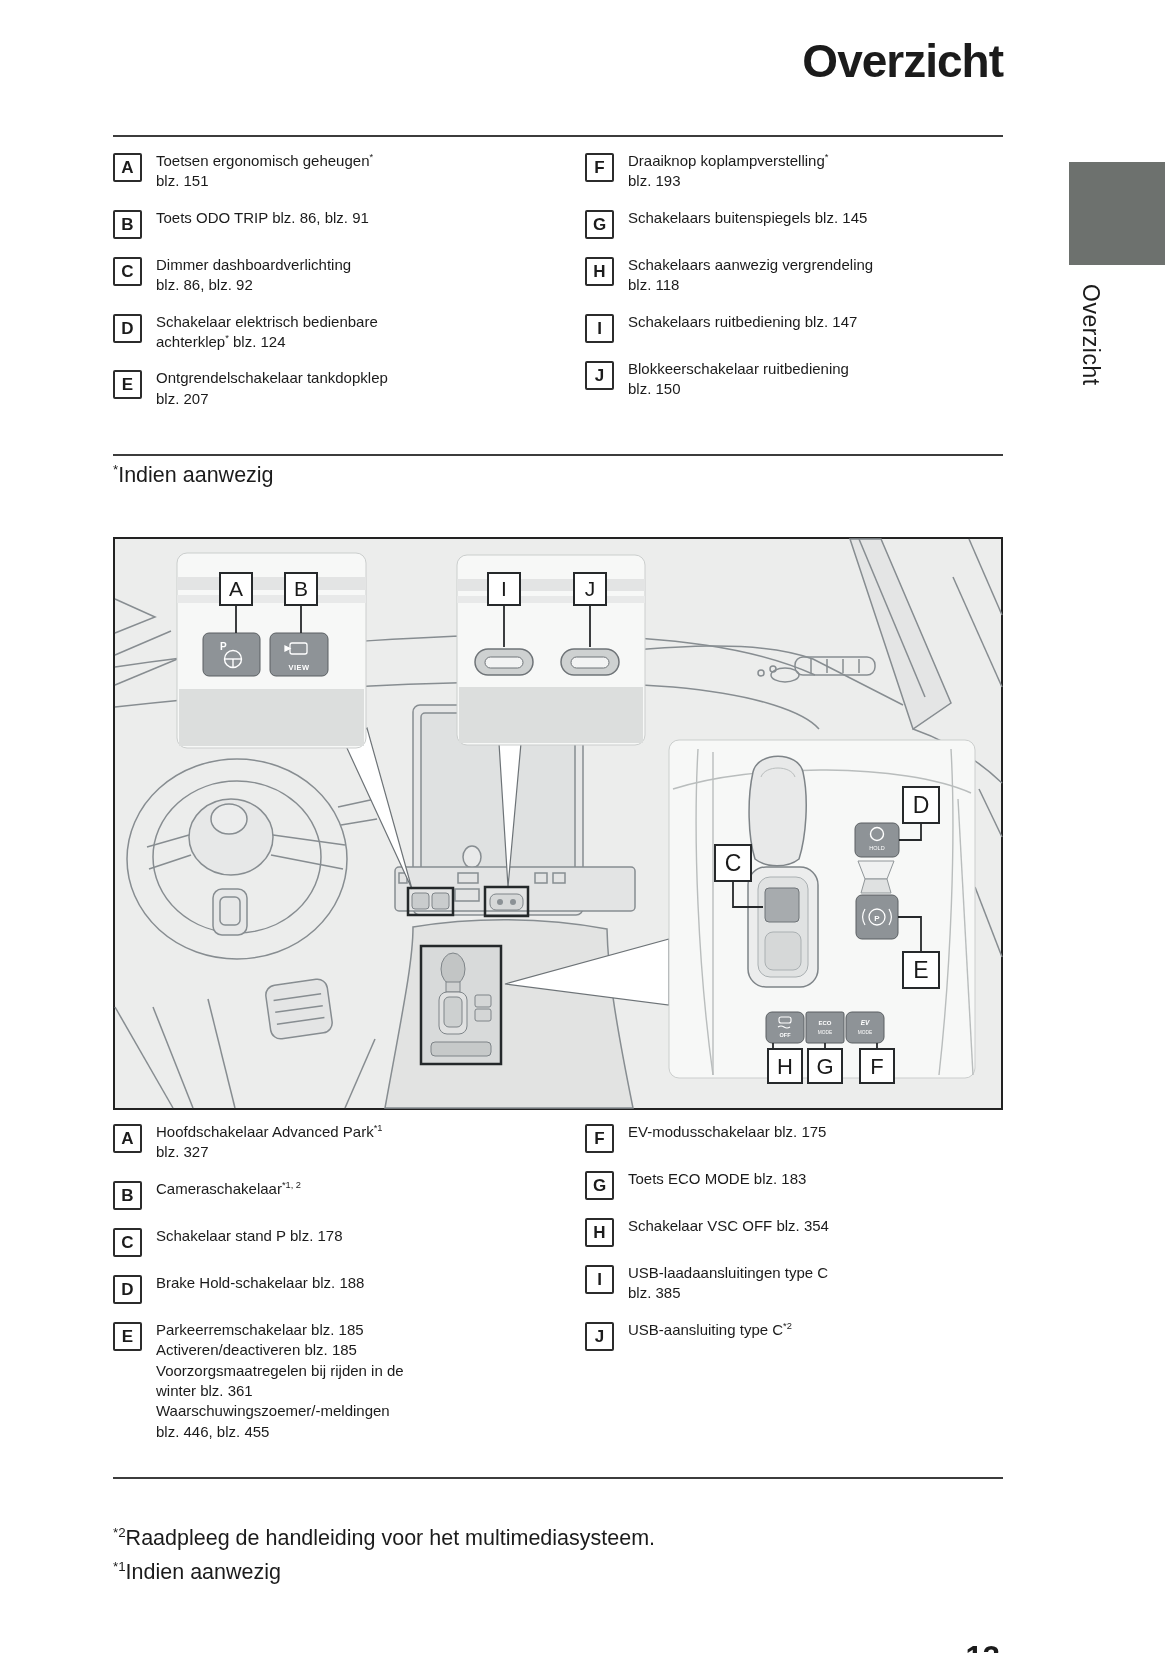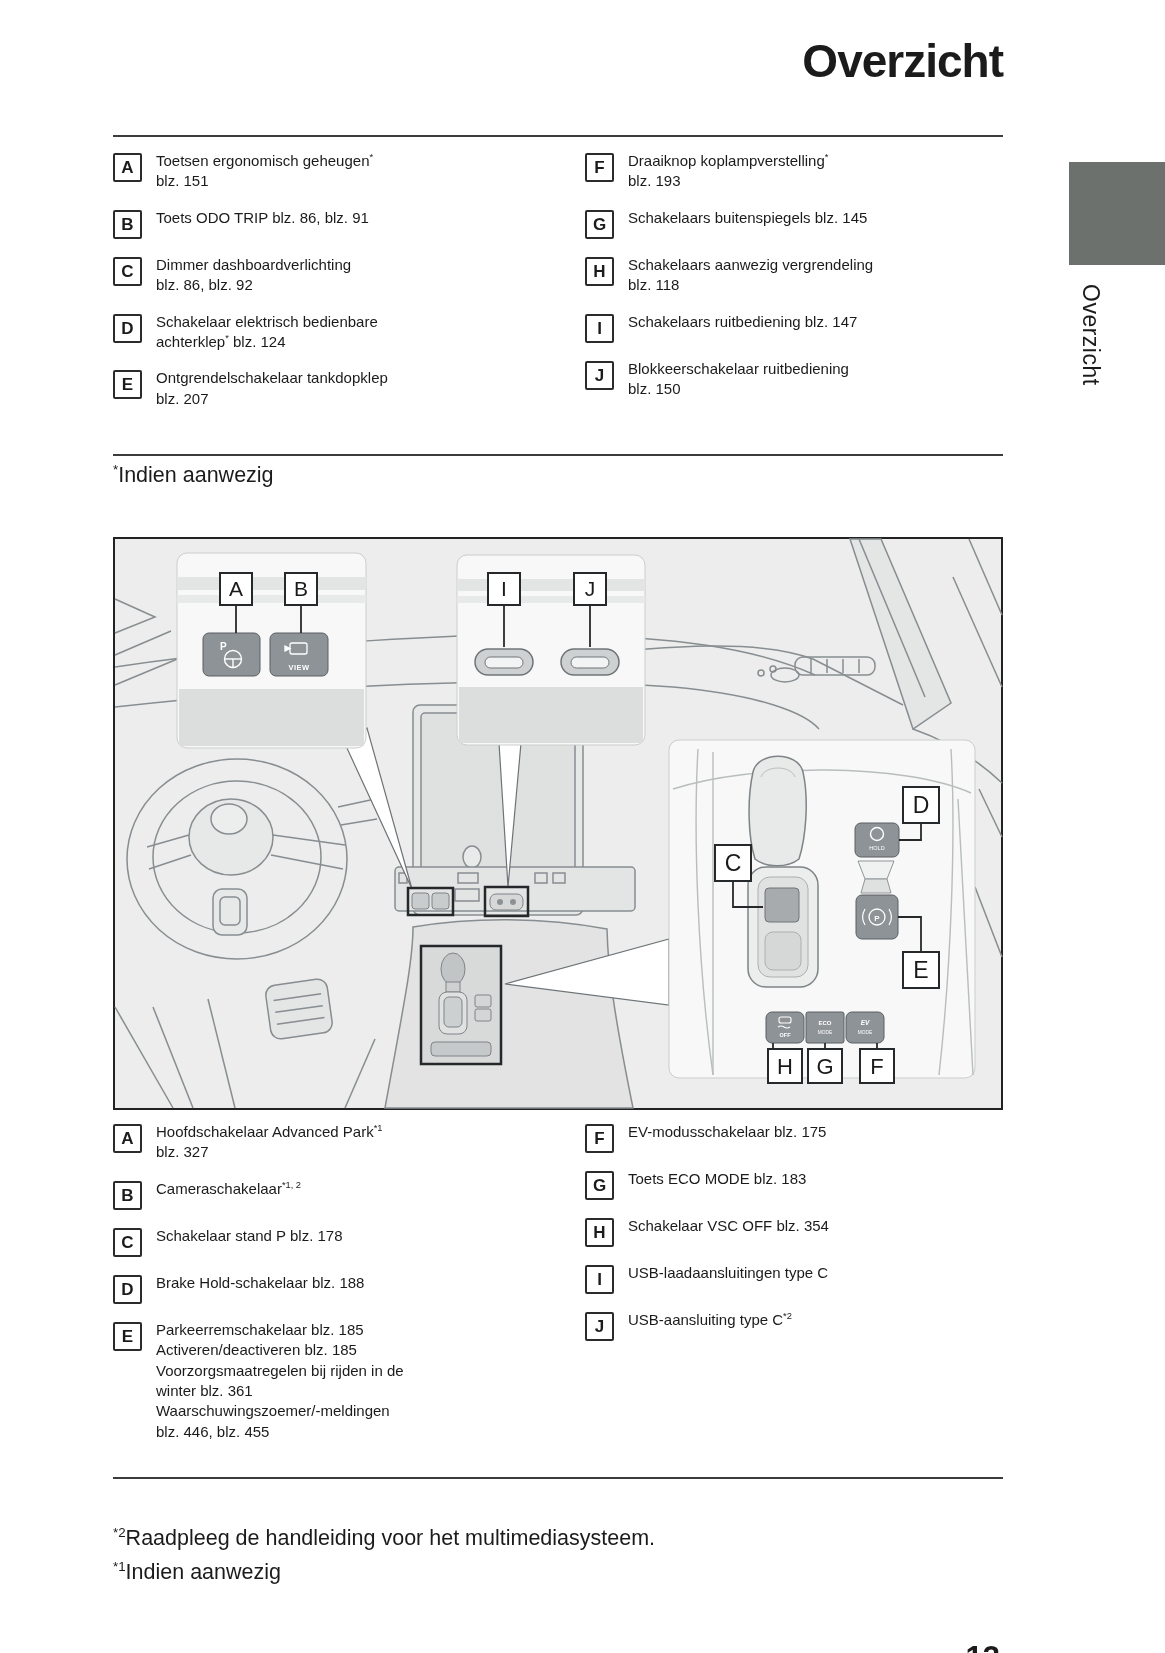--- a/index.html
+++ b/index.html
@@ -407,20 +407,21 @@
       <div class="item">
         <div class="key">H</div>
         <div class="txt">
           <div>Schakelaar VSC OFF blz. 354</div>
         </div>
       </div>
       <div class="item">
         <div class="key">I</div>
         <div class="txt">
           <div>USB-laadaansluitingen type C</div>
+          <div>blz. 385</div>
         </div>
       </div>
       <div class="item">
         <div class="key">J</div>
         <div class="txt">
           <div>USB-aansluiting type C<sup>*2</sup></div>
         </div>
       </div>
     </div>
 </div>

